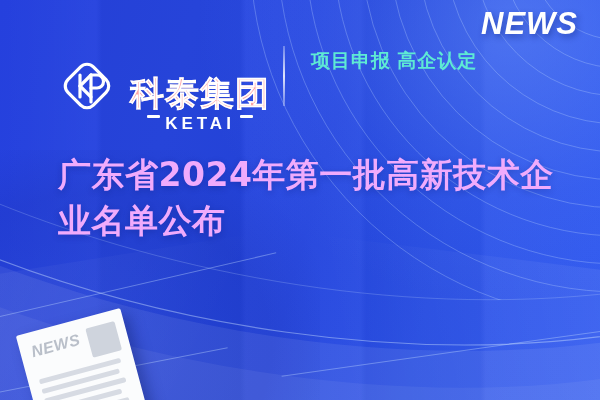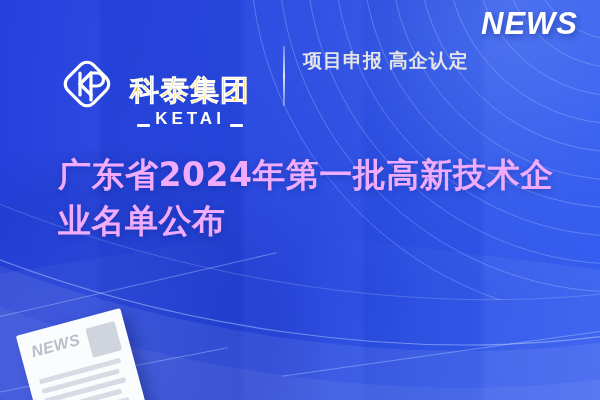--- a/index.html
+++ b/index.html
@@ -44,34 +44,34 @@
   .hl2{left:-30px;top:372px;width:260px;transform:rotate(-11deg);}
   .hl3{right:-20px;top:352px;width:340px;transform:rotate(-8deg);}
 
   
   .header{position:absolute;left:0;top:0;width:600px;height:132px;}
   .logo-row{position:absolute;left:56px;top:40px;display:flex;align-items:center;gap:12px;}
   .logo-mark{width:62px;height:62px;flex:0 0 auto;}
   .logo-mark svg{display:block;}
   .logo-text{display:flex;flex-direction:column;align-items:center;line-height:1;}
   .logo-cn{font-family:"DejaVu Sans","Liberation Sans",sans-serif;
-    font-weight:700;font-size:29px;color:#eab308;letter-spacing:1px;margin-top:36px;
+    font-weight:700;font-size:34px;color:#fca5a5;letter-spacing:1px;margin-top:36px;
     -webkit-text-stroke:.6px #fff;}
-  .logo-en-row{display:flex;align-items:flex-end;gap:5px;margin-top:5px;}
+  .logo-en-row{display:flex;align-items:flex-start;gap:5px;margin-top:5px;}
   .logo-en-row .dash{width:13px;height:3px;background:#fff;border-radius:1px;}
   .logo-en{font-weight:700;font-size:17px;color:#fff;letter-spacing:4px;}
 
   .divider{position:absolute;left:283px;top:46px;width:2px;height:60px;
     background:linear-gradient(180deg,rgba(255,255,255,.30),rgba(255,255,255,.85),rgba(255,255,255,.30));}
 
   .slogan{position:absolute;left:303px;top:40px;}
   .slogan-main{font-family:"DejaVu Sans","Liberation Sans",sans-serif;
     font-size:28px;color:#fff;letter-spacing:1px;line-height:1.1;font-weight:400;}
-  .slogan-sub{font-family:Liberation Serif, serif;
-    font-size:19px;color:#e5e5e5;letter-spacing:1px;margin-top:8px;font-weight:700;}
+  .slogan-sub{font-family:Liberation Sans, sans-serif;
+    font-size:19px;color:#5eead4;letter-spacing:1px;margin-top:8px;font-weight:700;margin-left:8px;}
 
   .news-word{position:absolute;right:22px;top:6px;
     font-weight:700;font-style:italic;font-size:31px;color:#fff;letter-spacing:1px;
     text-shadow:2px 3px 6px rgba(10,30,120,.45);}
 
   
   .title{position:absolute;left:58px;top:152px;width:510px;
     font-family:"DejaVu Sans","Liberation Sans",sans-serif;
     font-weight:700;font-size:33px;line-height:1.38;color:#f0abfc;
     letter-spacing:.5px;text-shadow:0 2px 6px rgba(10,25,110,.30);}

